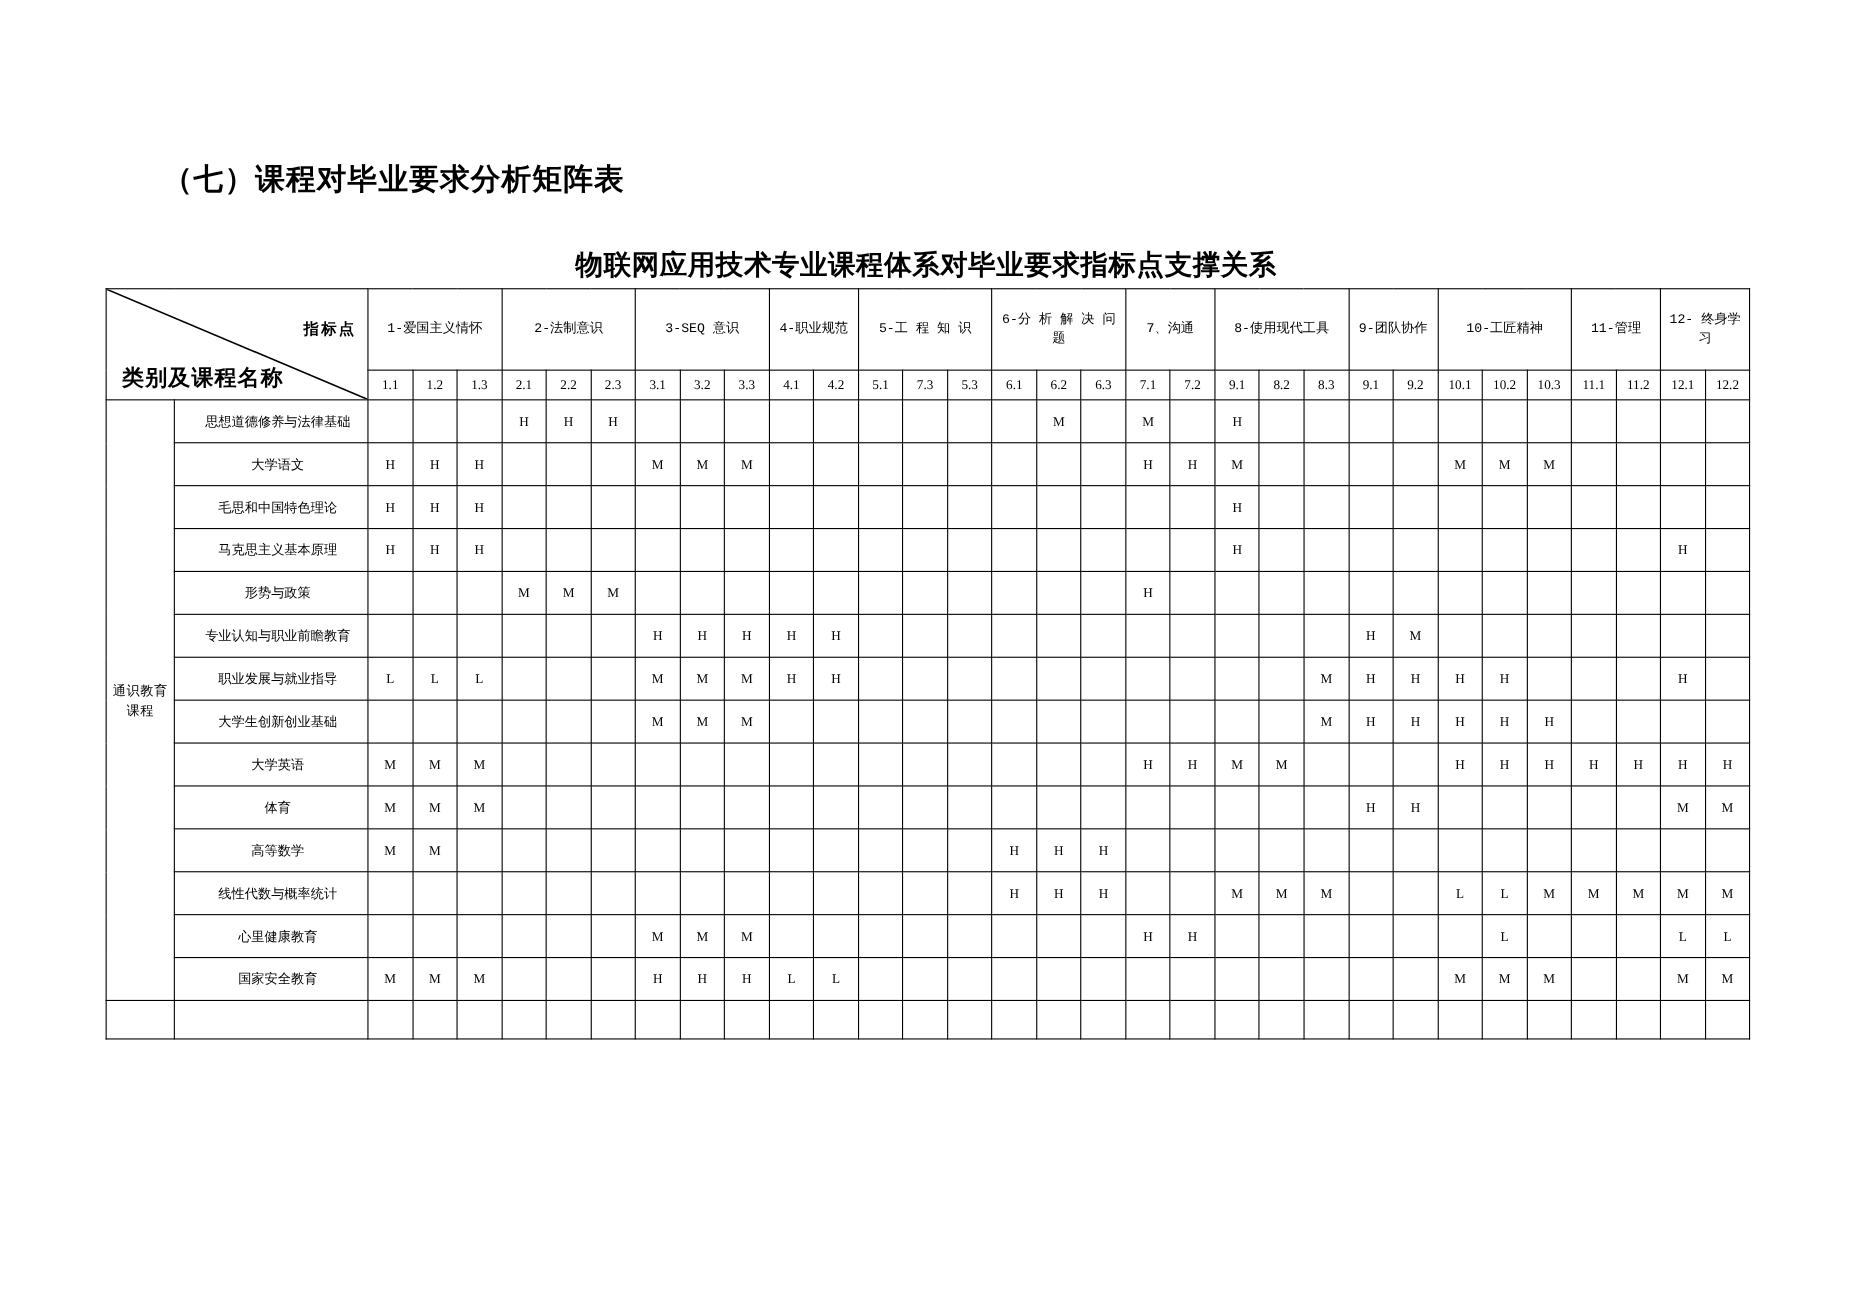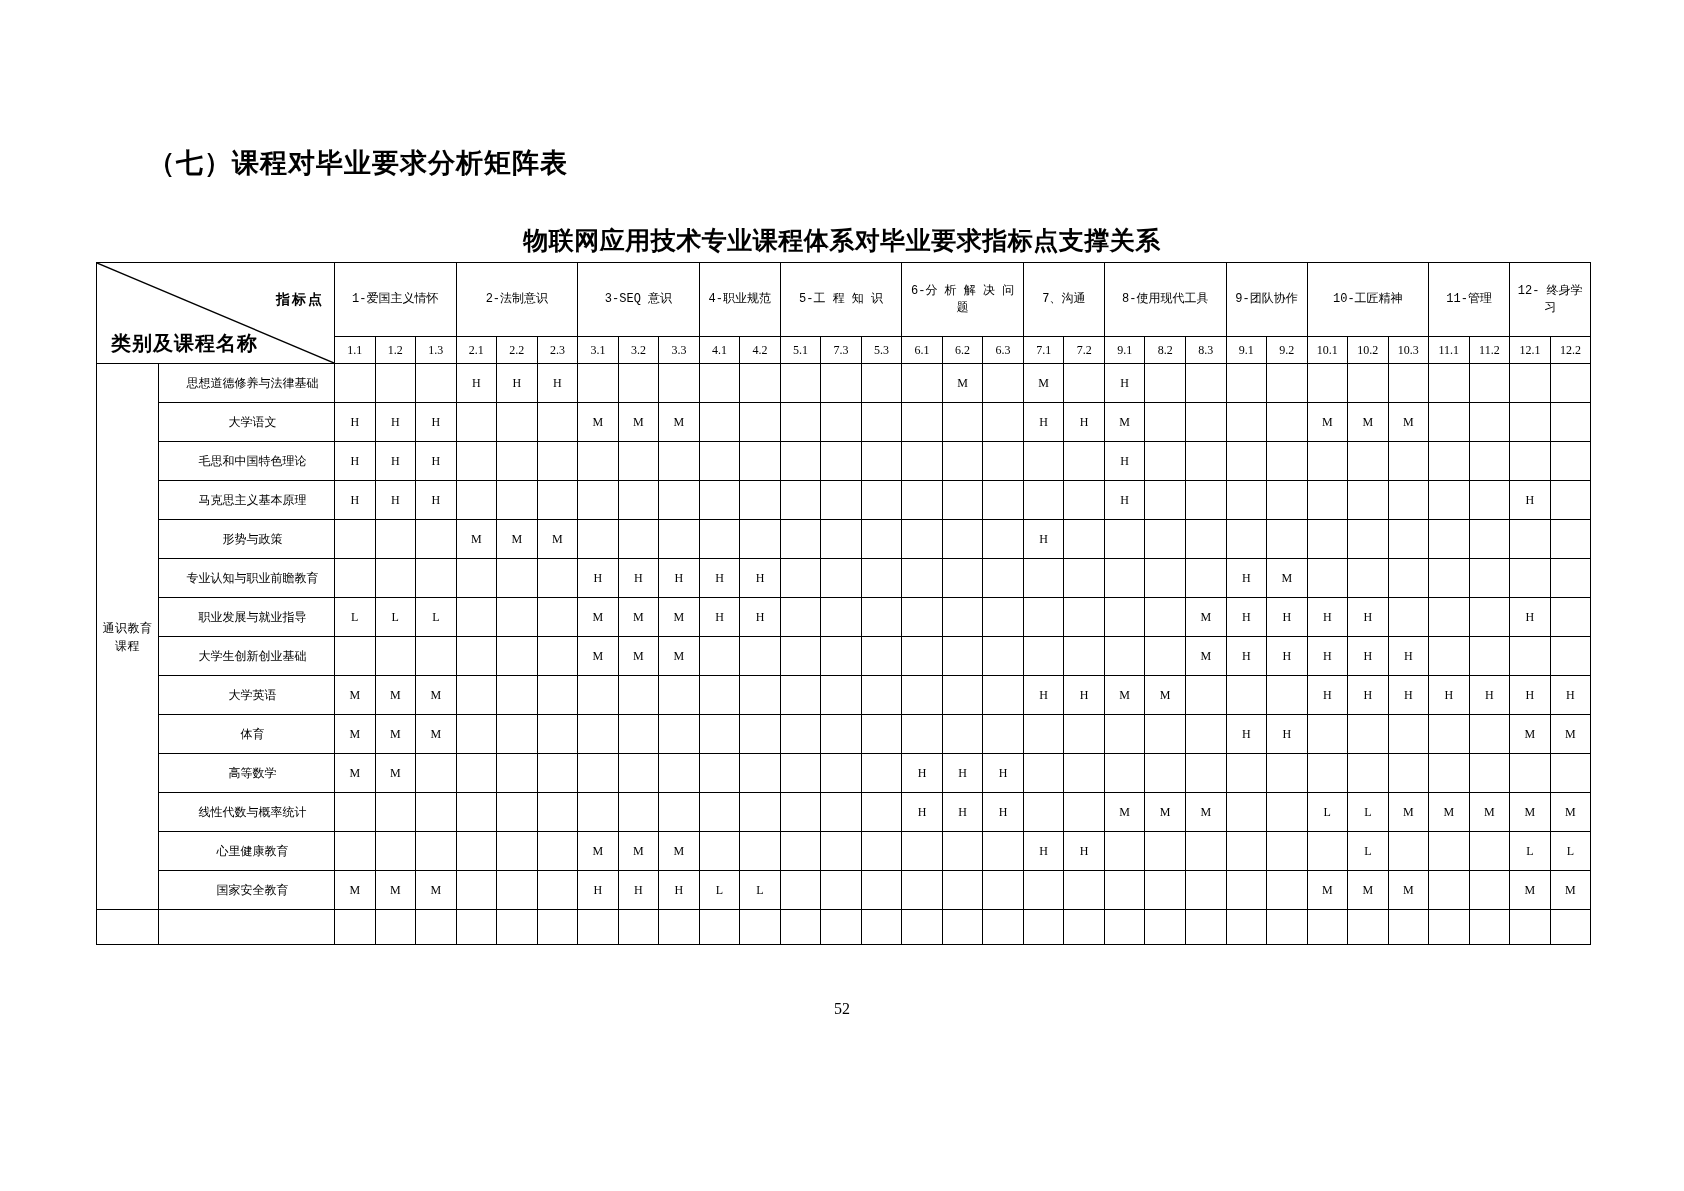--- a/index.html
+++ b/index.html
@@ -758,15 +758,14 @@
             <td></td>
             <td></td>
             <td></td>
             <td></td>
             <td></td>
           </tr>
         </tbody>
     </table>
   </div>
 
-  <div class="pagenum">52</div>
 
 </div>
 
 </body></html>

